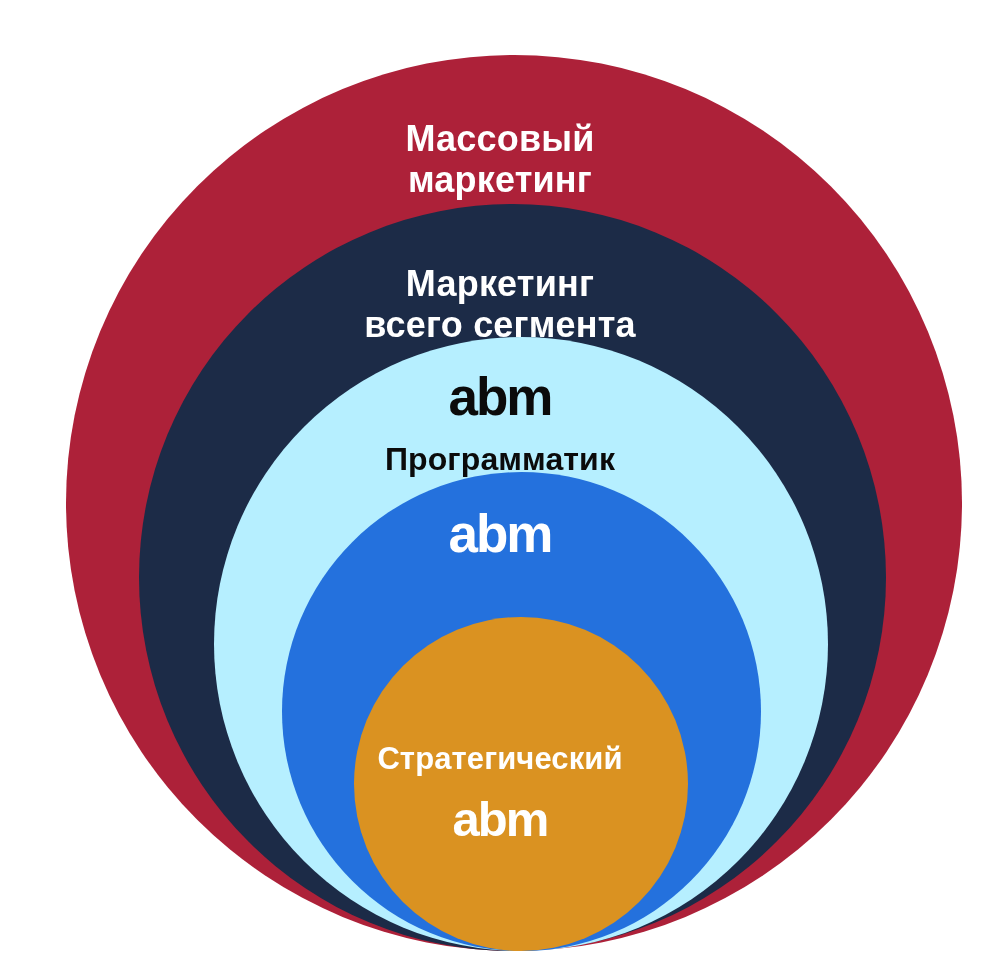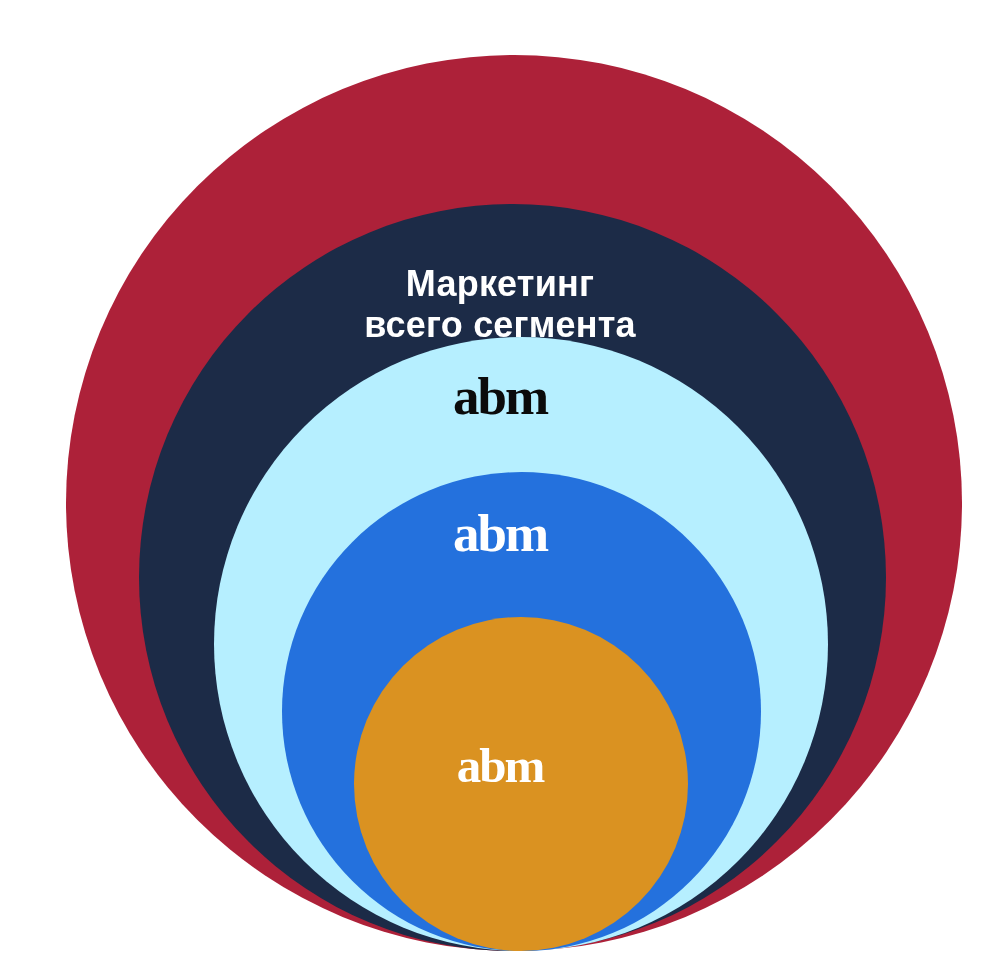--- a/index.html
+++ b/index.html
@@ -102,21 +102,21 @@
     top: 489px;
     color: #ffffff;
   }
   .label-strategic {
     top: 723px;
     color: #ffffff;
   }
 
   .brand {
     display: block;
-    font-family: Liberation Serif, serif;
+    font-family: Liberation Sans, sans-serif;
     font-weight: bold;
     font-size: 53px;
     letter-spacing: -2px;
     line-height: 1.0;
   }
   .brand-sm {
     font-size: 49px;
   }
 
   .tier-word {
@@ -135,31 +135,37 @@
 <body>
 
 <div id="diagram-stage">
 
   <div class="ring ring-mass" style="background: rgb(173, 33, 57);"></div>
   <div class="ring ring-segment" style="background: rgb(28, 43, 71);"></div>
   <div class="ring ring-programmatic" style="background: rgb(182, 239, 255);"></div>
   <div class="ring ring-lite" style="background: rgb(36, 113, 221);"></div>
   <div class="ring ring-strategic" style="background: rgb(218, 146, 33);"></div>
 
+  <div class="label label-mass">
+    <span>Массовый
+маркетинг</span>
+  </div>
 
   <div class="label label-segment">
     <span>Маркетинг
 всего сегмента</span>
   </div>
 
   <div class="label label-programmatic">
     <span class="brand">abm</span>
+    <span class="tier-word">Программатик</span>
   </div>
 
   <div class="label label-lite">
     <span class="brand">abm</span>
   </div>
 
   <div class="label label-strategic">
+    <span class="tier-word tier-word-strategic">Стратегический</span>
     <span class="brand brand-sm">abm</span>
   </div>
 
 </div>
 
 </body></html>

